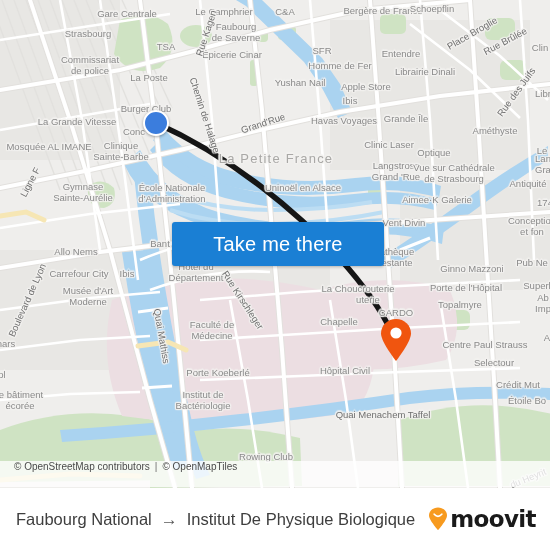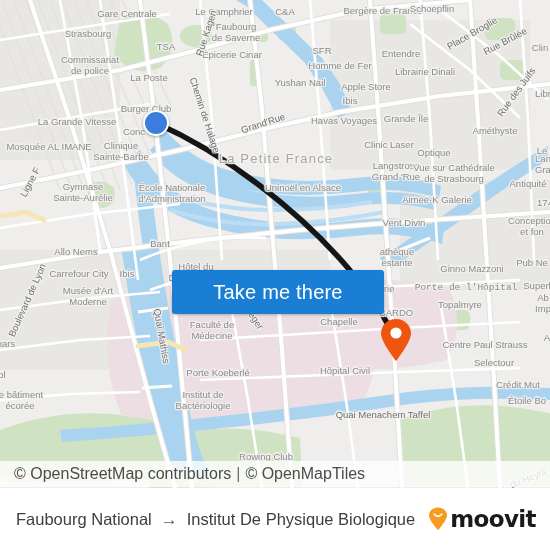--- a/index.html
+++ b/index.html
@@ -54,30 +54,30 @@
     position:absolute;
     left:172px;top:222px;width:212px;height:44px;
     background:#1a7fd4;
     border:none;border-radius:3px;
     color:#ffffff;
     font-family:"Liberation Sans", sans-serif;
     font-size:20px;
     letter-spacing:.2px;
     cursor:pointer;
     box-shadow:0 1px 3px rgba(0,0,0,.25);
-    display:flex;align-items:center;justify-content:center;margin-top:48px;
+    display:flex;align-items:center;justify-content:center;
   }
 
   
   #attribution{
     position:absolute;left:0;right:0;top:461px;height:26px;
     background:rgba(255,255,255,.78);
-    display:flex;align-items:center;
+    display:flex;
     padding-left:14px;
-    font-size:16px;color:#4b4b4b;
+    font-size:10px;color:#4b4b4b;
   }
   #attribution .sep{margin:0 5px;color:#6e6e6e;}
 
   
   #footer{
     position:absolute;left:0;top:488px;width:550px;height:62px;
     background:#ffffff;
     display:flex;align-items:center;
   }
   #footer-route{
@@ -325,21 +325,21 @@
         <div class="lbl poi" style="left: 437px; top: 199px; transform: translate(-50%, -50%);">Aimee·K Galerie</div>
         <div class="lbl poi" style="left: 528px; top: 183px; transform: translate(-50%, -50%);">Antiquité</div>
         <div class="lbl poi" style="left: 545px; top: 202px; transform: translate(-50%, -50%);">174</div>
         <div class="lbl poi" style="left: 404px; top: 222px; transform: translate(-50%, -50%);">Vent Divin</div>
         <div class="lbl poi" style="left: 532px; top: 226px; transform: translate(-50%, -50%);">Conception
 et fon</div>
         <div class="lbl poi" style="left: 397px; top: 257px; transform: translate(-50%, -50%);">athèque
 estante</div>
         <div class="lbl poi" style="left: 472px; top: 268px; transform: translate(-50%, -50%);">Ginno Mazzoni</div>
         <div class="lbl poi" style="left: 532px; top: 262px; transform: translate(-50%, -50%);">Pub Ne</div>
-        <div class="lbl poi" style="left: 466px; top: 287px; transform: translate(-50%, -50%); font-family: Liberation Mono, monospace;">Porte de l'Hôpital</div>
+        <div class="lbl poi" style="left: 466px; top: 287px; transform: translate(-50%, -50%);">Porte de l'Hôpital</div>
         <div class="lbl poi" style="left: 537px; top: 285px; transform: translate(-50%, -50%);">Superl</div>
         <div class="lbl poi" style="left: 460px; top: 304px; transform: translate(-50%, -50%);">Topalmyre</div>
         <div class="lbl poi" style="left: 543px; top: 303px; transform: translate(-50%, -50%);">Ab
 Imp</div>
         <div class="lbl poi" style="left: 485px; top: 344px; transform: translate(-50%, -50%);">Centre Paul Strauss</div>
         <div class="lbl poi" style="left: 494px; top: 362px; transform: translate(-50%, -50%);">Selectour</div>
         <div class="lbl poi" style="left: 518px; top: 384px; transform: translate(-50%, -50%);">Crédit Mut</div>
         <div class="lbl poi" style="left: 527px; top: 400px; transform: translate(-50%, -50%);">Étoile Bo</div>
         <div class="lbl poi" style="left: 368px; top: 299px; transform: translate(-50%, -50%);">uterie</div>
         <div class="lbl poi" style="left: 540px; top: 47px; transform: translate(-50%, -50%);">Clin</div>

